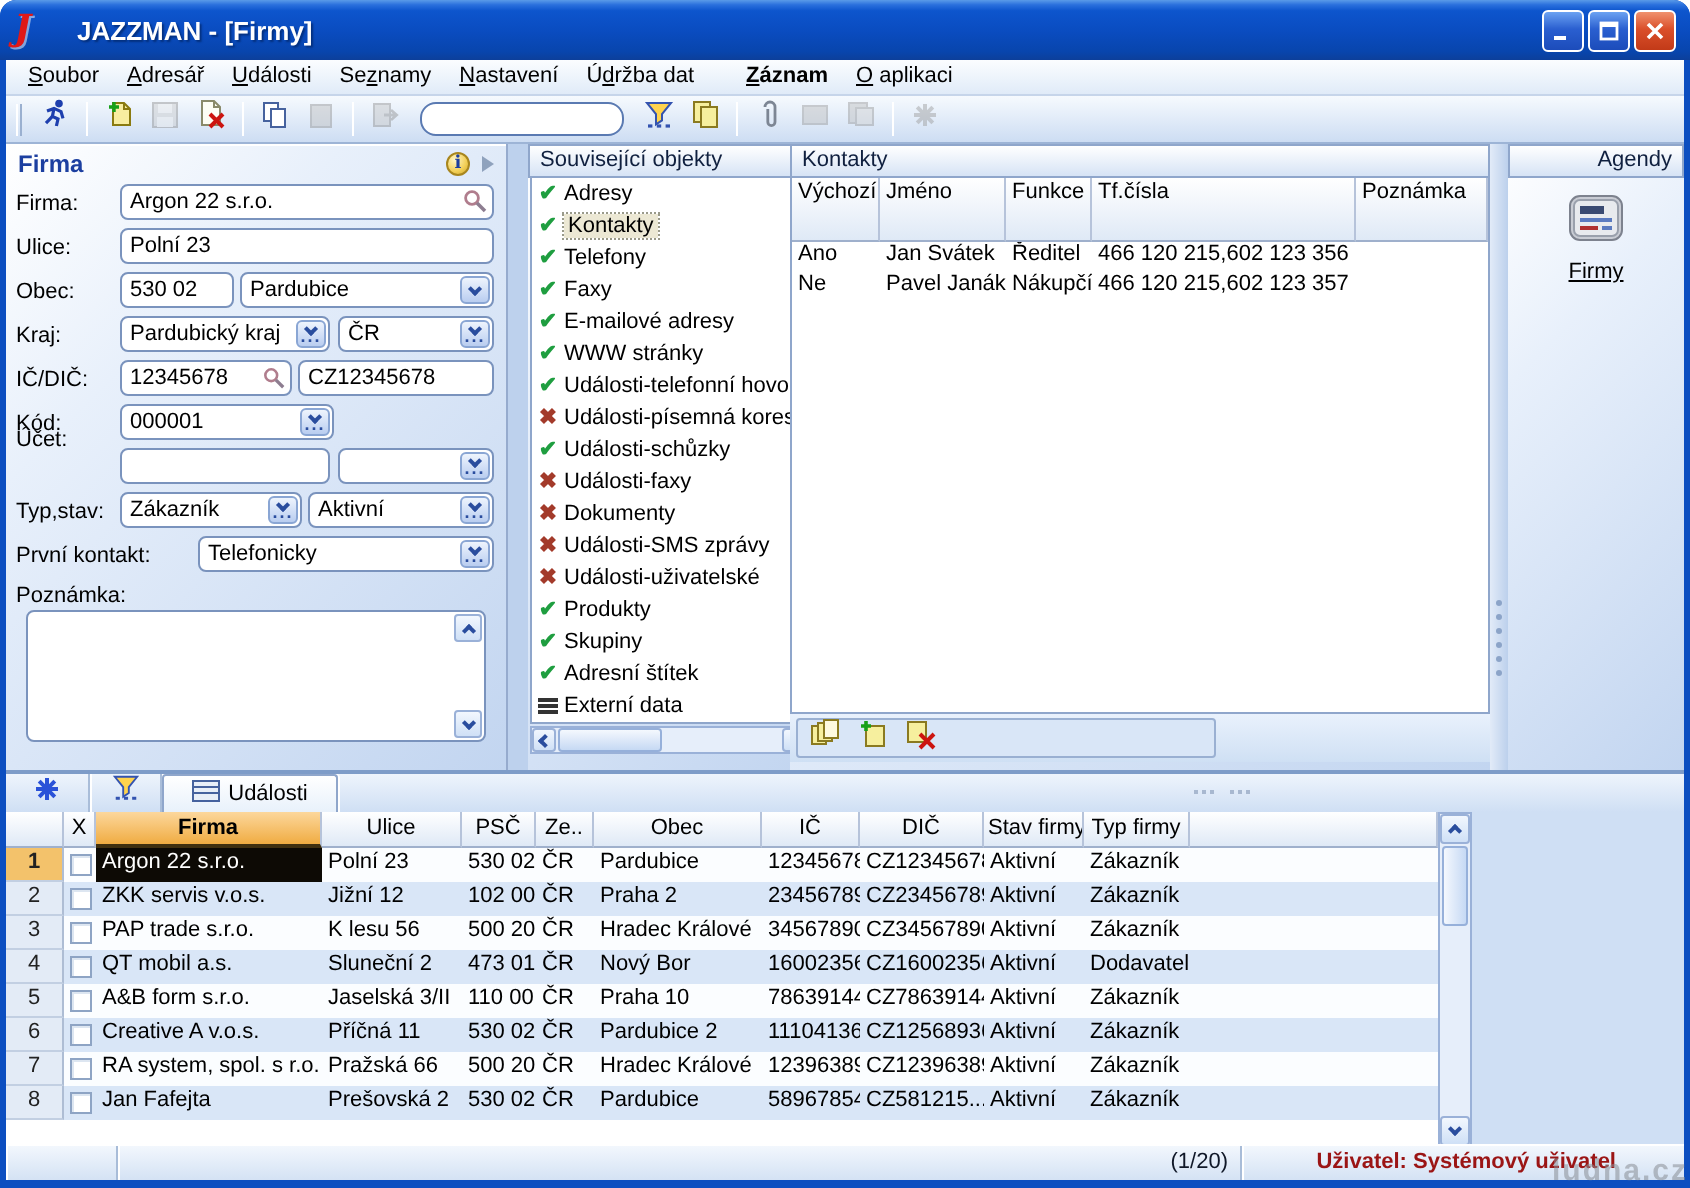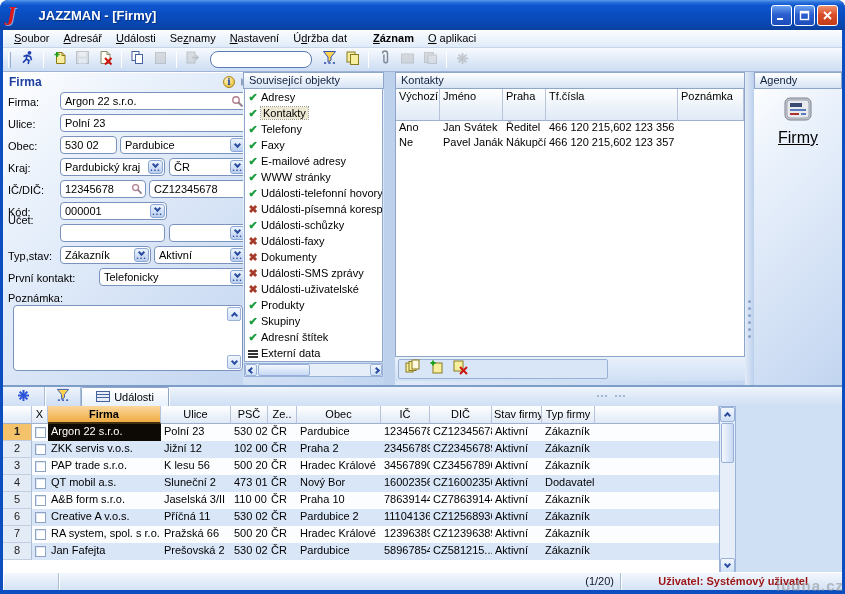--- a/index.html
+++ b/index.html
@@ -63,21 +63,21 @@
   .chev-r{transform:rotate(-135deg);}
   .cdots{font-size:9px;line-height:3px;letter-spacing:1px;color:#2a4d9e;font-weight:bold;margin-top:0px;}
   .mag{position:absolute;right:2px;top:2px;}
   .note-box{position:absolute;left:10px;top:233px;width:230px;height:66px;background:#fff;
     border:1px solid #7a93bd;border-radius:4px;}
   .note-scroll{position:absolute;right:1px;top:1px;bottom:1px;width:14px;display:flex;flex-direction:column;justify-content:space-between;}
   .sc-btn{width:14px;height:14px;border-radius:2px;background:linear-gradient(180deg,#f2f7fe,#cfe0f6);
     border:1px solid #9ab1d8;display:flex;align-items:center;justify-content:center;}
 
   
-  .related-panel{position:absolute;left:240px;top:0;width:141px;height:313px;}
+  .related-panel{position:absolute;left:261px;top:0;width:141px;height:313px;}
   .rel-list{position:absolute;left:1px;top:17px;width:139px;height:273px;background:#fff;
     border:1px solid #8fa6cb;border-top:none;overflow:hidden;}
   .rel-item{height:16px;display:flex;align-items:center;white-space:nowrap;}
   .rel-ic{width:16px;text-align:center;font-size:11px;line-height:16px;flex:0 0 16px;}
   .ic-check{color:#1f9e40;font-weight:bold;}
   .ic-cross{color:#a33a2a;font-weight:bold;}
   .menu-lines{display:inline-block;width:10px;height:8px;border-top:2px solid #333;border-bottom:2px solid #333;position:relative;top:1px;}
   .menu-lines::after{content:"";position:absolute;left:0;right:0;top:1px;height:2px;background:#333;}
   .rel-label{font-size:11px;color:#000;}
   .rel-sel{background:#ece8d4;outline:1px dotted #9a9a8a;padding:0 2px;}
@@ -96,23 +96,23 @@
   .cc0{width:44px;}.cc1{width:63px;}.cc2{width:43px;}.cc3{width:132px;}.cc4{flex:1;}
   .c-toolbar{position:absolute;left:0;top:285px;width:350px;height:24px;background:linear-gradient(180deg,#e9f1fc,#cfe0f4);}
   .c-tb-box{position:absolute;left:3px;top:2px;width:210px;height:20px;border:1px solid #9ab0d2;border-radius:2px;
     background:#d9e6f7;display:flex;align-items:center;gap:7px;padding:0 6px;}
 
   
   .vsplit{position:absolute;left:742px;top:0;width:9px;height:313px;background:linear-gradient(90deg,#e2ebf8,#bcd0ec);}
   .vsplit .dots{position:absolute;left:3px;top:228px;width:3px;height:3px;background:#8ca4c8;border-radius:50%;
     box-shadow:0 7px #8ca4c8,0 14px #8ca4c8,0 21px #8ca4c8,0 28px #8ca4c8,0 35px #8ca4c8;}
   .agendas-panel{position:absolute;left:751px;top:0;width:88px;height:313px;}
-  .agendas-panel .p-head{text-align:left;}
+  .agendas-panel .p-head{text-align:right;}
   .agenda-item{position:absolute;left:0;top:24px;width:100%;display:flex;flex-direction:column;align-items:center;gap:3px;}
-  .agenda-label{font-size:16px;color:#000;text-decoration:underline;}
+  .agenda-label{font-size:11px;color:#000;text-decoration:underline;}
 
   
   .bottom{position:absolute;left:3px;top:385px;width:839px;height:187px;background:#cfdff4;border-top:2px solid #7e9cc8;}
   .tabbar{position:absolute;left:0;top:0;width:839px;height:19px;background:linear-gradient(180deg,#eef4fc,#cfdff4);
     display:flex;align-items:stretch;}
   .tab{display:flex;align-items:center;justify-content:center;gap:4px;border-right:1px solid #a9bdd9;box-shadow:1px 0 0 #fff;}
   .tab1{width:42px;}.tab2{width:36px;}
   .tab3{width:88px;background:linear-gradient(180deg,#ffffff,#e8f1fb);border:1px solid #8fa6cb;border-bottom:none;border-radius:2px 2px 0 0;}
   .tab-label{font-size:11px;color:#000;}
   .grip-dots{position:absolute;left:594px;top:8px;width:2px;height:2px;background:#a8b8d0;
@@ -500,21 +500,21 @@
           </span>
       </div>
     </div>
 
     <div class="contacts-panel panel-grad">
       <div class="p-head">Kontakty</div>
       <div class="c-box">
         <div class="c-head">
           <span class="ch cc0">Výchozí</span>
           <span class="ch cc1">Jméno</span>
-          <span class="ch cc2">Praha</span>
+          <span class="ch cc2">Funkce</span>
           <span class="ch cc3">Tf.čísla</span>
           <span class="ch cc4">Poznámka</span>
         </div>
         <div id="contacts-rows">
             <div class="c-row">
               <span class="c-cell cc0">Ano</span>
               <span class="c-cell cc1">Jan Svátek</span>
               <span class="c-cell cc2">Ředitel</span>
               <span class="c-cell cc3">466 120 215,602 123 356</span>
               <span class="c-cell cc4"></span>

